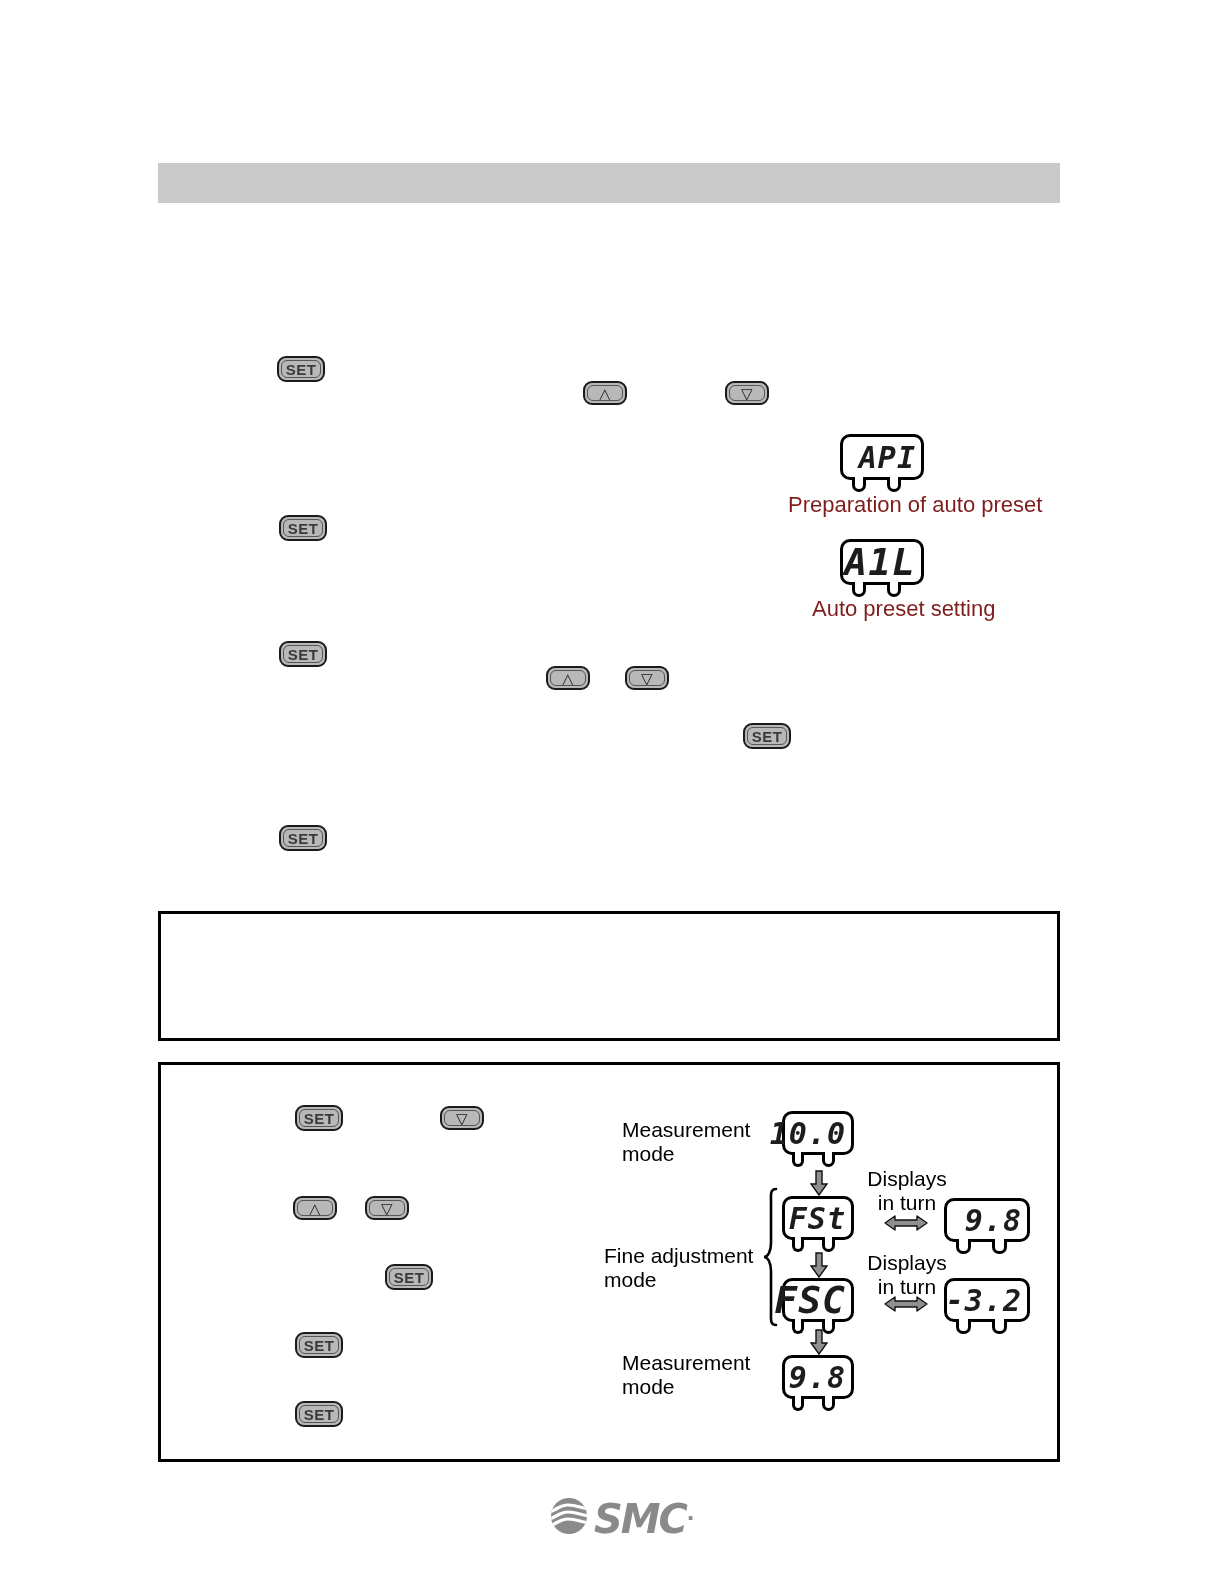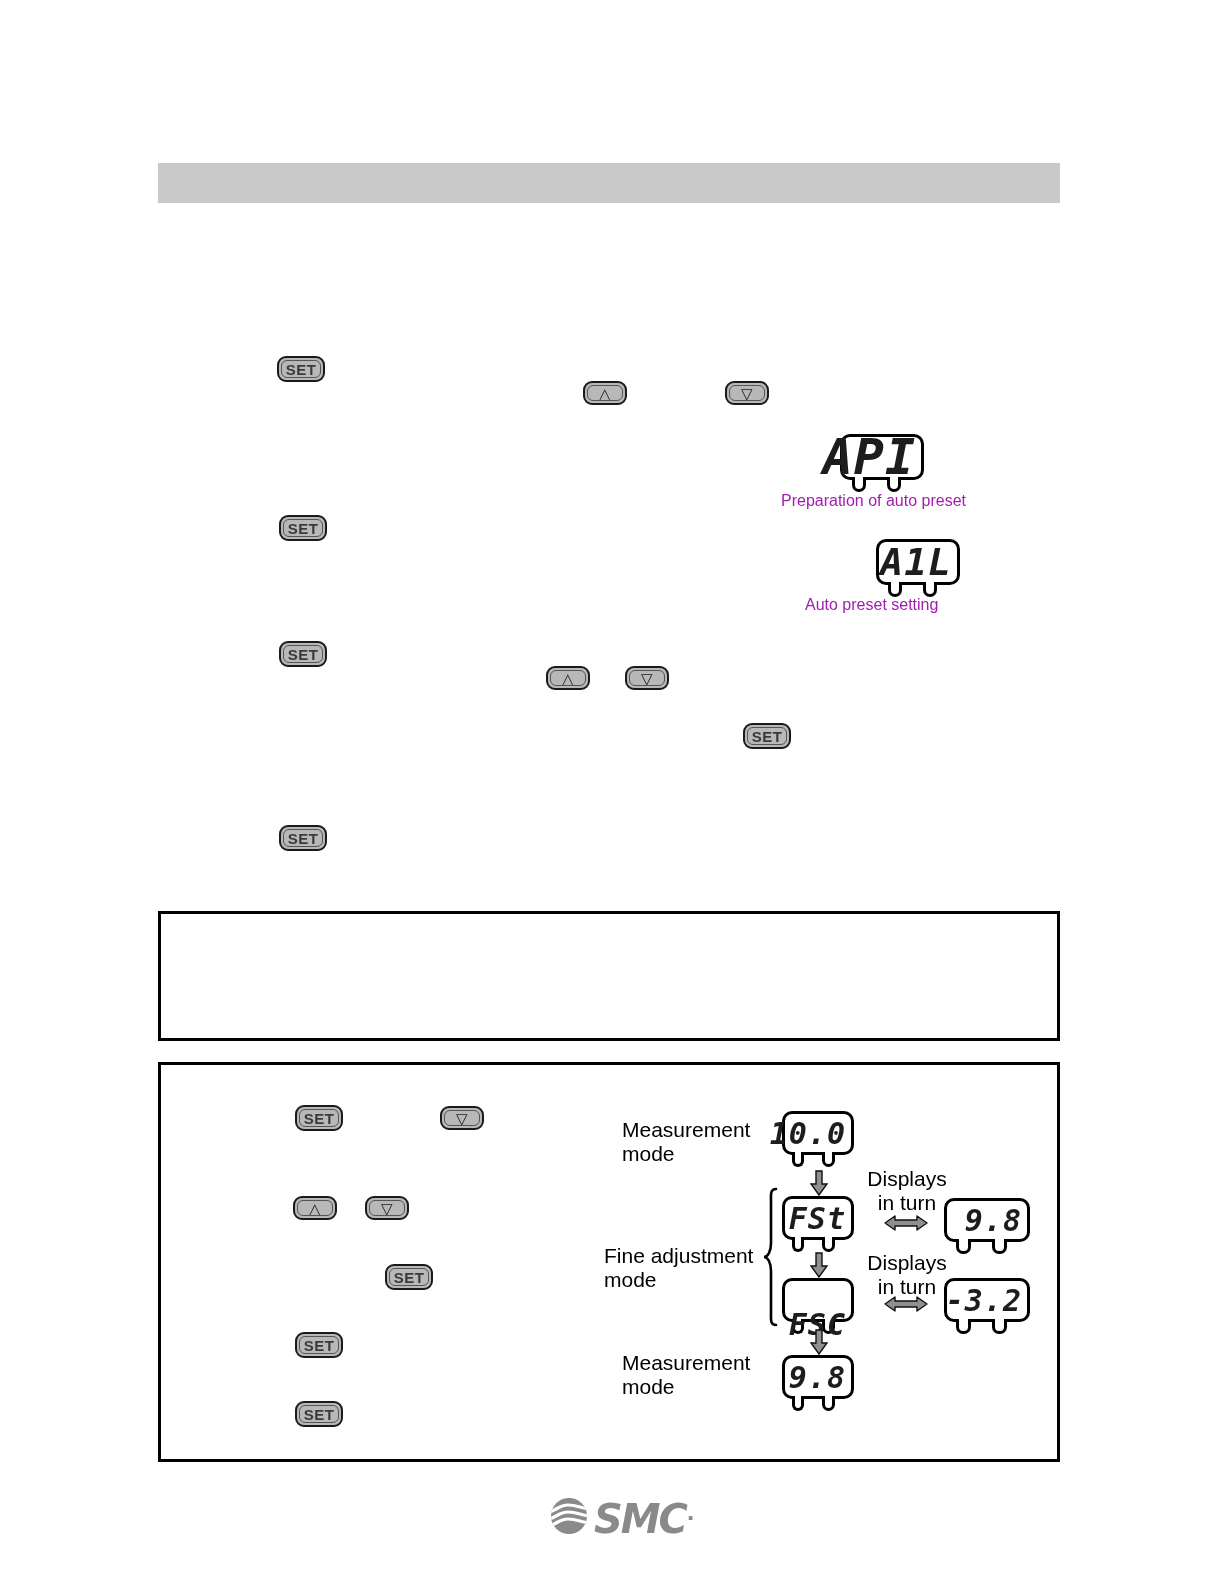--- a/index.html
+++ b/index.html
@@ -72,23 +72,24 @@
     font-family:"DejaVu Sans Mono","Liberation Mono",monospace;
     font-weight:700;
     color:#1d1d1d;
     letter-spacing:1px;
     white-space:nowrap;
     font-style:italic;
   }
 
   .caption{
     position:absolute;
-    font-size:16px;
-    color:#a21caf;
+    font-size:22px;
+    color:#7f1d1d;
     white-space:nowrap;
+    margin-left:7px;
   }
 
   
   .note-box{
     position:absolute;
     border:3px solid #000;
     background:#fff;
     box-sizing:border-box;
   }
 
@@ -194,24 +195,24 @@
       <div class="key key-set" style="left: 279px; top: 810px;">
         <span class="inner"></span>
         <span>SET</span>
       </div>
       <div class="display" style="left: 840px; top: 419px; width: 84px; height: 46px;">
         <div class="body"></div>
         <div class="leg legL"></div>
         <div class="leg legR"></div>
         <div class="legmask maskL"></div>
         <div class="legmask maskR"></div>
-        <div class="seg-text" style="font-size: 50px;">API</div>
+        <div class="seg-text" style="font-size: 30px;">API</div>
       </div>
       <div class="caption" style="left: 781px; top: 477px;">Preparation of auto preset</div>
-      <div class="display" style="left: 840px; top: 524px; width: 84px; height: 46px; margin-left: 36px;">
+      <div class="display" style="left: 840px; top: 524px; width: 84px; height: 46px;">
         <div class="body"></div>
         <div class="leg legL"></div>
         <div class="leg legR"></div>
         <div class="legmask maskL"></div>
         <div class="legmask maskR"></div>
         <div class="seg-text" style="font-size: 38px;">A1L</div>
       </div>
       <div class="caption" style="left: 805px; top: 581px;">Auto preset setting</div>
     </div>
   <div id="layer-notes">
@@ -270,21 +271,21 @@
         <div class="legmask maskL"></div>
         <div class="legmask maskR"></div>
         <div class="seg-text" style="font-size: 30px;">9.8</div>
       </div>
       <div class="display" style="left: 782px; top: 1263px; width: 72px; height: 44px;">
         <div class="body"></div>
         <div class="leg legL"></div>
         <div class="leg legR"></div>
         <div class="legmask maskL"></div>
         <div class="legmask maskR"></div>
-        <div class="seg-text" style="font-size: 30px; margin-top: 24px;">FSC</div>
+        <div class="seg-text" style="font-size: 38px;">FSC</div>
       </div>
       <div class="display" style="left: 944px; top: 1263px; width: 86px; height: 44px;">
         <div class="body"></div>
         <div class="leg legL"></div>
         <div class="leg legR"></div>
         <div class="legmask maskL"></div>
         <div class="legmask maskR"></div>
         <div class="seg-text" style="font-size: 30px;">-3.2</div>
       </div>
       <div class="display" style="left: 782px; top: 1340px; width: 72px; height: 44px;">

